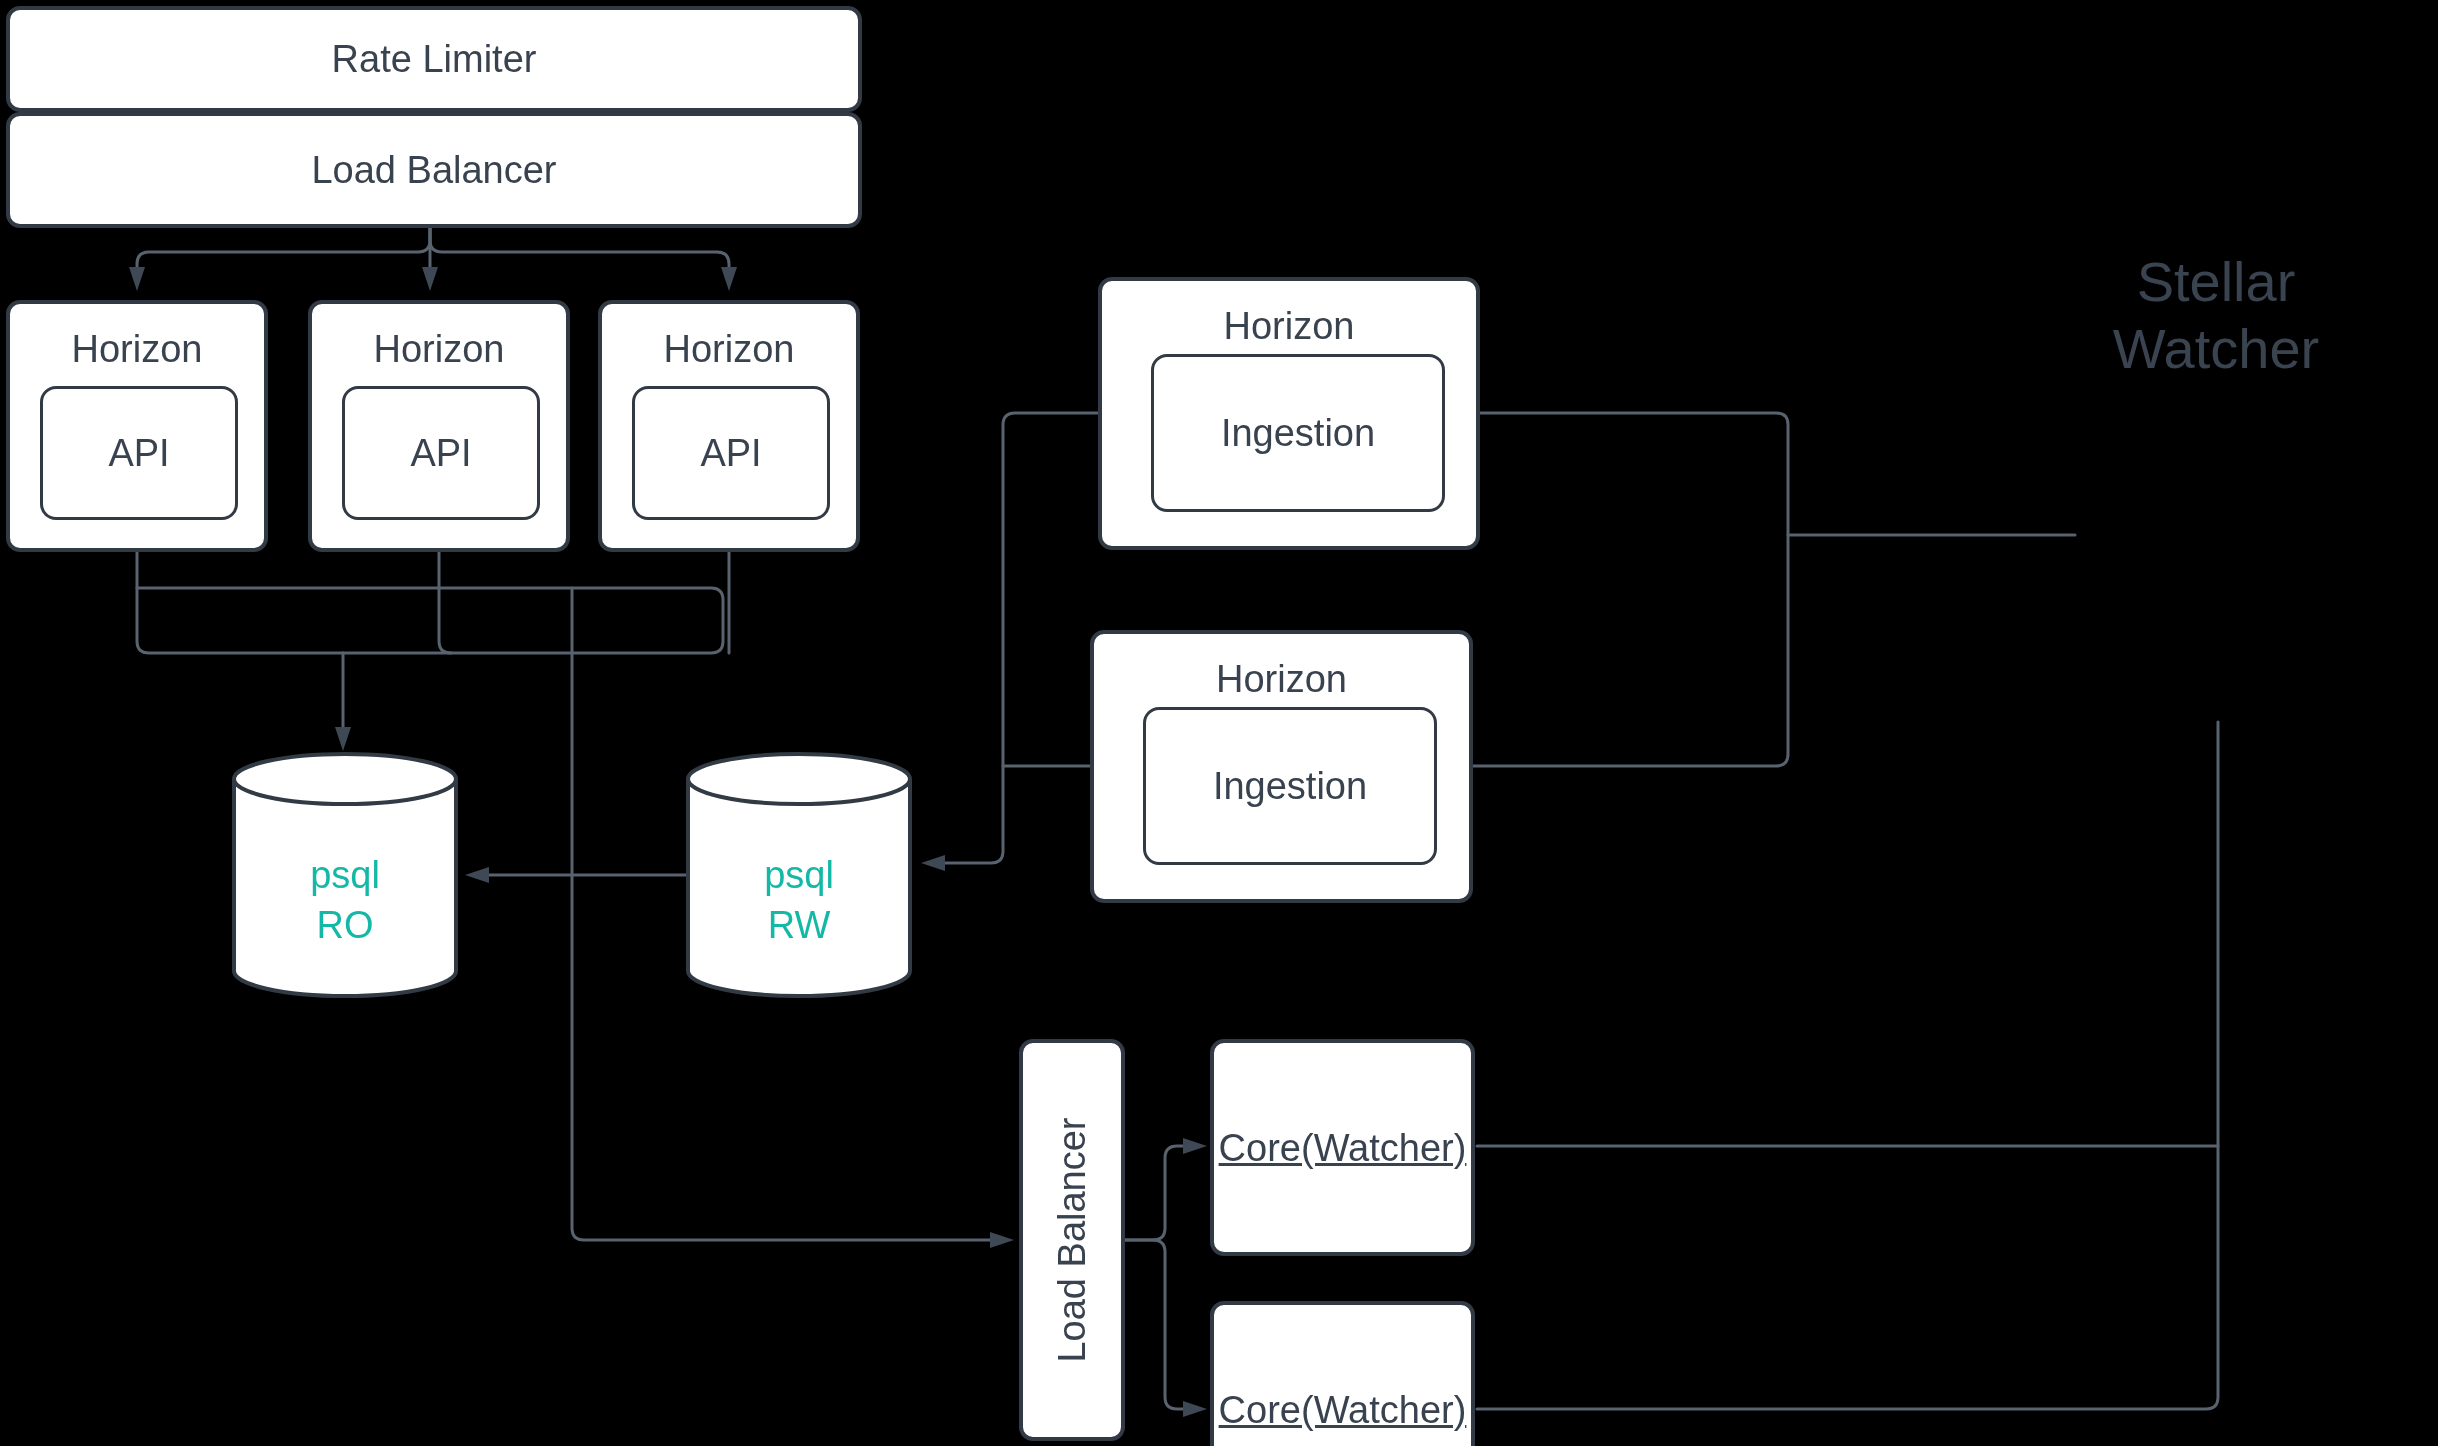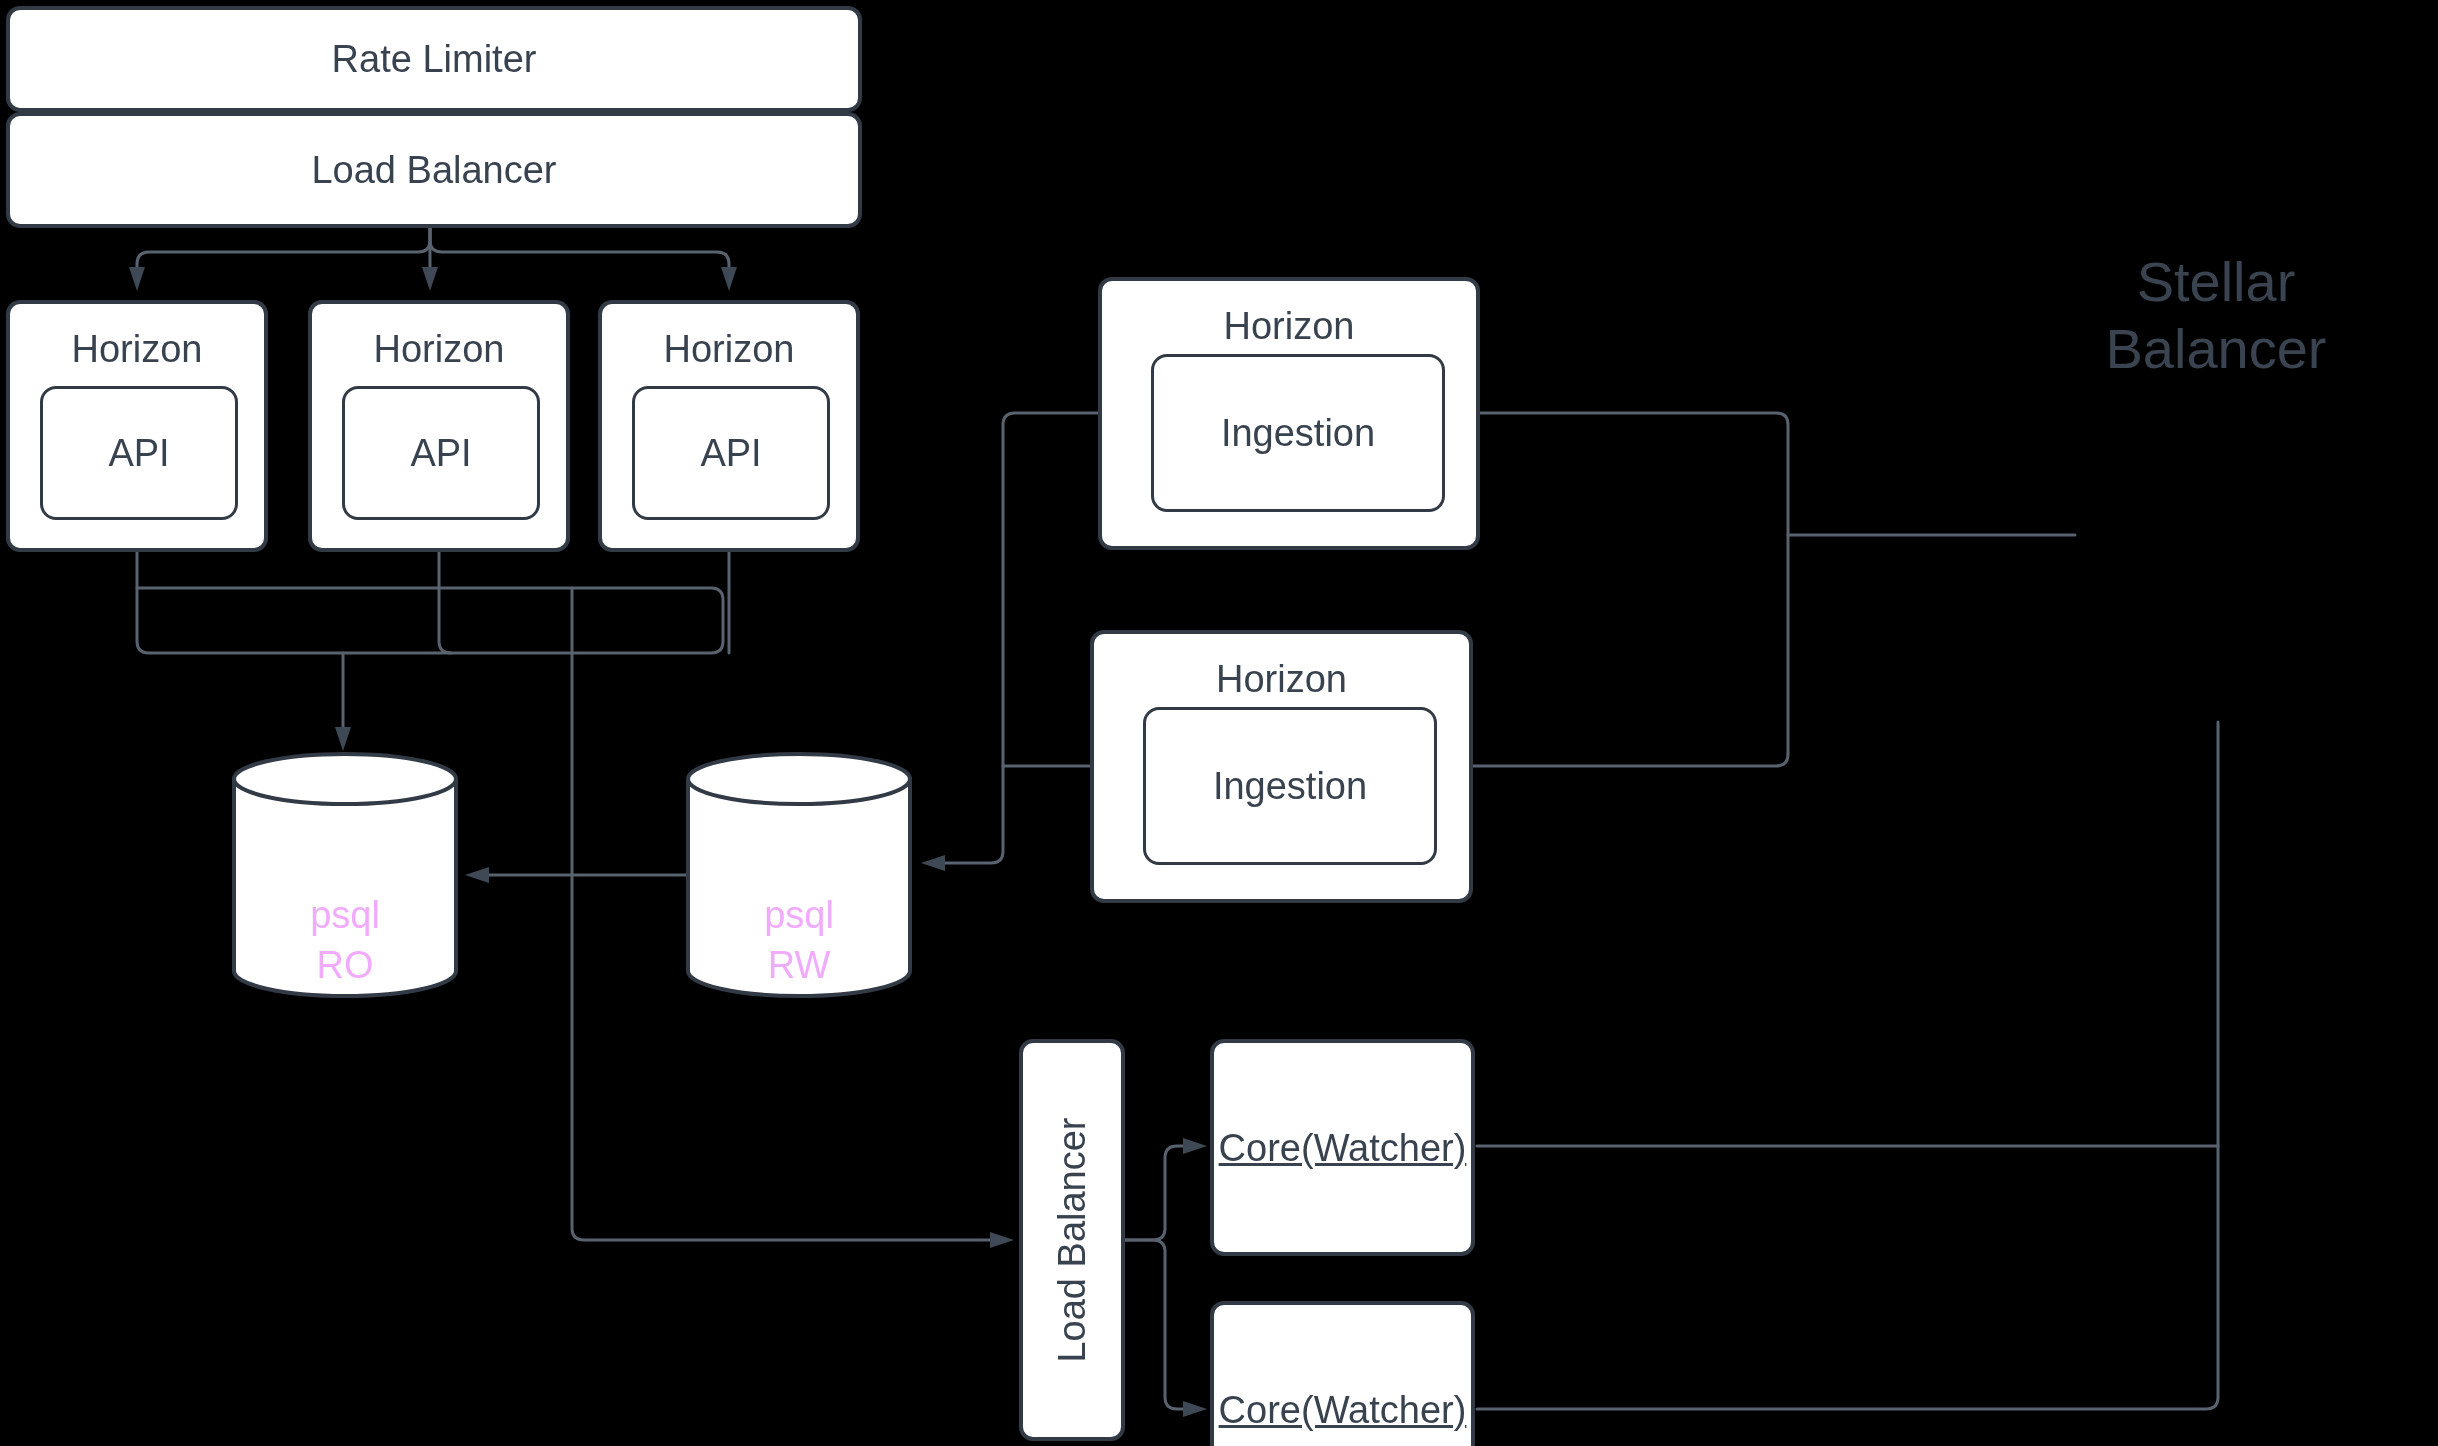--- a/index.html
+++ b/index.html
@@ -38,21 +38,21 @@
   }
   .centerlabel{
     position:absolute;inset:0;
     display:flex;align-items:center;justify-content:center;
     font-size:38px;color:#39424f;text-align:center;
   }
   .cyl{position:absolute;}
   .cyl svg{position:absolute;left:0;top:0;}
   .cyl .cyl-label{
     position:absolute;left:0;right:0;top:40%;
-    text-align:center;font-size:38px;line-height:50px;color:#f0abfc;margin-top:40px;
+    text-align:center;font-size:38px;line-height:50px;color:#14b8a6;
   }
   .vlabel{
     position:absolute;
     display:flex;align-items:center;justify-content:center;
     font-size:38px;color:#39424f;white-space:nowrap;
     transform:rotate(-90deg);
   }
   .twoline{
     position:absolute;
     display:flex;flex-direction:row;align-items:center;justify-content:center;
@@ -172,16 +172,16 @@
 
   <div class="node" style="left:1210px;top:1301px;width:265px;height:217px;">
     <div class="twoline" style="inset:0;">
       <div>Core</div>
       <div>(Watcher)</div>
     </div>
   </div>
 
   <div class="stellar">
     <div>Stellar</div>
-    <div>Balancer</div>
+    <div>Watcher</div>
   </div>
 
 </div>
 
 </body></html>

